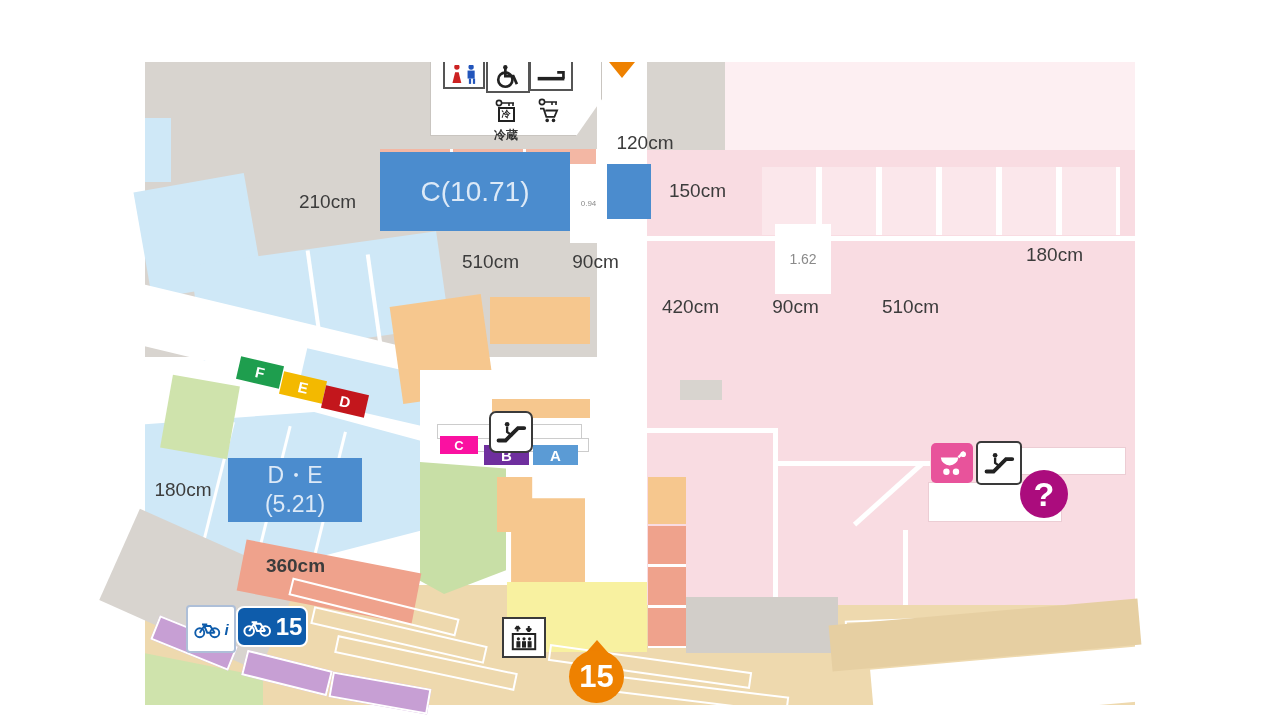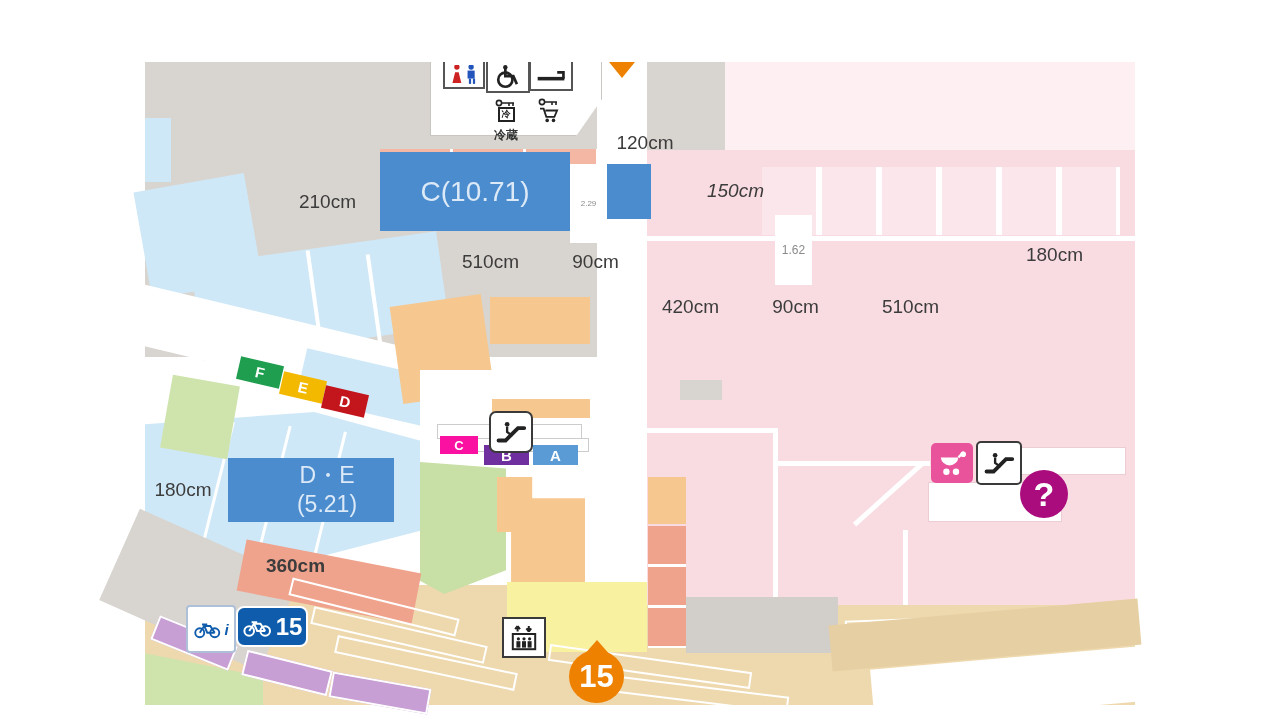--- a/index.html
+++ b/index.html
@@ -96,30 +96,30 @@
                 font-weight:bold;color:#333;}
   .top-tri{left:609px;top:62px;width:0;height:0;border-left:13px solid transparent;
            border-right:13px solid transparent;border-top:16px solid #ee8100;}
 
   
   .zone-box{background:#4b8cce;color:#dce9f7;}
   .box-c{left:380px;top:152px;width:190px;height:79px;font-size:28px;}
   .gap-c{left:570px;top:164px;width:37px;height:79px;background:#fff;color:#8a8a8a;font-size:8px;}
   .box-sm{left:607px;top:164px;width:44px;height:55px;background:#4b8cce;}
   .box-b{left:605px;top:219px;width:170px;height:70px;font-size:25px;}
-  .gap-b{left:775px;top:215px;width:37px;height:70px;background:#fff;color:#8a8a8a;font-size:12px;}
+  .gap-b{left:775px;top:224px;width:56px;height:70px;background:#fff;color:#8a8a8a;font-size:14px;}
   .box-a{left:809px;top:219px;width:194px;height:70px;font-size:25px;}
   .box-de{left:228px;top:458px;width:134px;height:64px;font-size:23px;flex-direction:column;
-          line-height:1.25;padding-left:32px;}
+          line-height:1.25;}
 
   
   .mlabel{color:#3c3c3c;font-size:19px;text-align:center;line-height:26px;white-space:nowrap;}
   .t120{left:600px;top:130px;width:90px;}
   .t210{left:285px;top:189px;width:85px;}
-  .t150{left:693px;top:178px;width:85px;font-style:italic;}
+  .t150{left:655px;top:178px;width:85px;}
   .t510a{left:448px;top:249px;width:85px;}
   .t90a{left:558px;top:249px;width:75px;}
   .t420{left:648px;top:294px;width:85px;}
   .t90b{left:758px;top:294px;width:75px;}
   .t510b{left:868px;top:294px;width:85px;}
   .t180r{left:1012px;top:242px;width:85px;}
   .t180l{left:143px;top:477px;width:80px;}
   .t360{left:253px;top:553px;width:85px;font-weight:bold;}
 
   
@@ -269,21 +269,21 @@
     <svg width="24" height="18" viewBox="0 0 24 20">
       <path d="M2 3 h4 l3 9 h9 l3-7 h-13" fill="none" stroke="#222" stroke-width="2"></path>
       <circle cx="10" cy="16" r="2" fill="#222"></circle>
         <circle cx="17" cy="16" r="2" fill="#222"></circle>
     </svg>
   </div>
   <div class="abs locker-label">冷蔵</div>
   <div class="abs top-tri"></div>
 
   <div class="abs zone-box box-c flexc">C(10.71)</div>
-  <div class="abs gap-c flexc">2.29</div>
+  <div class="abs gap-c flexc">0.94</div>
   <div class="abs box-sm"></div>
   <div class="abs gap-b flexc">1.62</div>
   <div class="abs zone-box box-de flexc">
     <div>D・E</div>
     <div>(5.21)</div>
   </div>
 
   <div class="abs mlabel t120">120cm</div>
   <div class="abs mlabel t210">210cm</div>
   <div class="abs mlabel t150">150cm</div>

